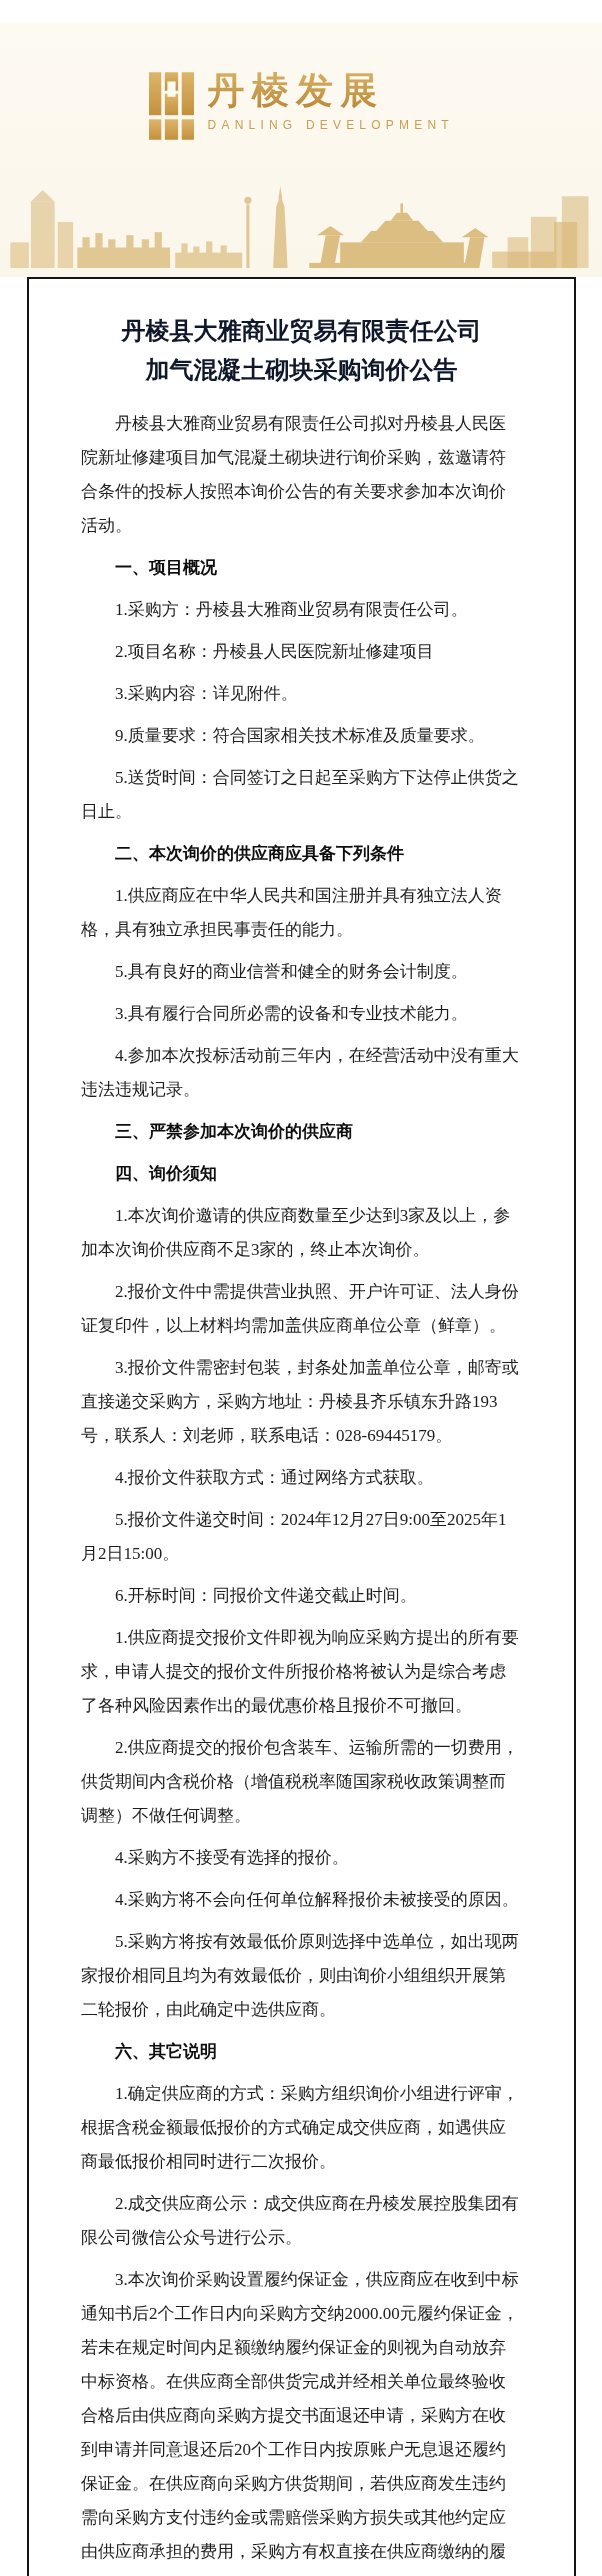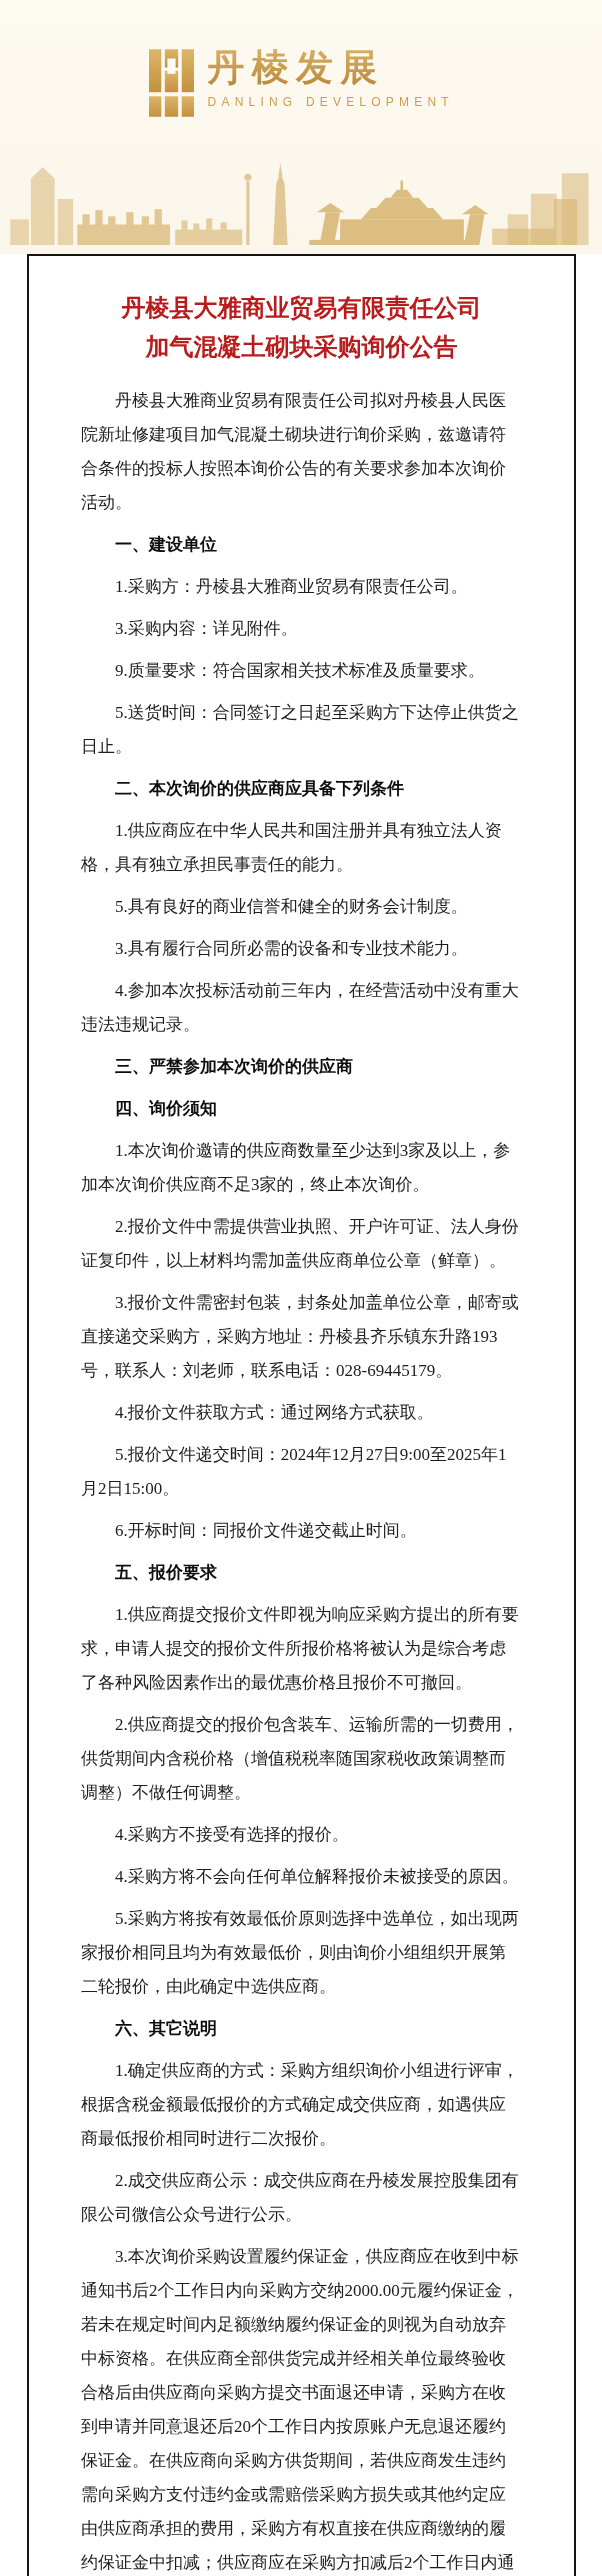--- a/index.html
+++ b/index.html
@@ -1,38 +1,38 @@
 <!DOCTYPE html>
 <html style="font-size:8.2px"><head>
 <meta charset="utf-8">
 <style>
   html,body{margin:0;padding:0;background:#ffffff;}
   body{width:603px;font-family:"Liberation Serif","DejaVu Serif",serif;color:#1d1d1d;
        -webkit-font-smoothing:antialiased;}
 
   
   .brand-header{position:relative;height:254px;background:linear-gradient(#fdfaf2,#fbf6ea);
-                overflow:hidden;}
+                overflow:hidden;margin-top:23px;}
   .brand-center{position:absolute;top:49px;left:0;width:100%;text-align:center;}
   .brand-row{display:inline-flex;align-items:flex-start;gap:13.4px;}
   .brand-mark{width:45px;height:68px;}
   .brand-words{text-align:left;}
   .brand-title{font-family:"Liberation Serif",serif;font-weight:bold;font-size:37px;
                letter-spacing:7.2px;line-height:1.05;
                background:linear-gradient(180deg,#d7af62,#b9883a);
                -webkit-background-clip:text;background-clip:text;color:transparent;}
   .brand-sub{margin-top:7.2px;font-family:"Liberation Sans",sans-serif;font-size:12px;
              letter-spacing:5.2px;color:#c9a050;}
   .skyline{position:absolute;left:0;bottom:9.3px;width:100%;height:82px;}
 
   
   .doc-box{margin:0 27px;background:#ffffff;border:2.6px solid #141414;
            padding:30px 44px 20.6px;}
   .doc-title{font-family:"Liberation Sans",sans-serif;font-weight:bold;font-size:24px;
-             line-height:1.62;text-align:center;color:#b91c1c;margin:3.1px 0 17.5px;}
+             line-height:1.62;text-align:center;color:#0f172a;margin:3.1px 0 17.5px;}
   .doc-body p{margin:8px;font-size:17px;line-height:2.0;text-indent:2em;word-break:break-all;}
   .doc-body p.h{font-family:"Liberation Sans",sans-serif;font-weight:bold;color:#0e0e0e;}
 </style>
 </head>
 <body>
 
 <div class="brand-header">
   <div class="brand-center">
     <div class="brand-row">
 
@@ -110,39 +110,39 @@
 
 <div class="doc-box">
 
   <div class="doc-title">
     <span>丹棱县大雅商业贸易有限责任公司</span><br>
     <span>加气混凝土砌块采购询价公告</span>
   </div>
 
   <div class="doc-body">
       <p class="p">丹棱县大雅商业贸易有限责任公司拟对丹棱县人民医院新址修建项目加气混凝土砌块进行询价采购，兹邀请符合条件的投标人按照本询价公告的有关要求参加本次询价活动。</p>
-      <p class="h">一、建设单位</p>
+      <p class="h">一、项目概况</p>
       <p class="p">1.采购方：丹棱县大雅商业贸易有限责任公司。</p>
+      <p class="p">2.项目名称：丹棱县人民医院新址修建项目</p>
       <p class="p">3.采购内容：详见附件。</p>
       <p class="p">9.质量要求：符合国家相关技术标准及质量要求。</p>
       <p class="p">5.送货时间：合同签订之日起至采购方下达停止供货之日止。</p>
       <p class="h">二、本次询价的供应商应具备下列条件</p>
       <p class="p">1.供应商应在中华人民共和国注册并具有独立法人资格，具有独立承担民事责任的能力。</p>
       <p class="p">5.具有良好的商业信誉和健全的财务会计制度。</p>
       <p class="p">3.具有履行合同所必需的设备和专业技术能力。</p>
       <p class="p">4.参加本次投标活动前三年内，在经营活动中没有重大违法违规记录。</p>
       <p class="h">三、严禁参加本次询价的供应商</p>
       <p class="h">四、询价须知</p>
       <p class="p">1.本次询价邀请的供应商数量至少达到3家及以上，参加本次询价供应商不足3家的，终止本次询价。</p>
       <p class="p">2.报价文件中需提供营业执照、开户许可证、法人身份证复印件，以上材料均需加盖供应商单位公章（鲜章）。</p>
       <p class="p">3.报价文件需密封包装，封条处加盖单位公章，邮寄或直接递交采购方，采购方地址：丹棱县齐乐镇东升路193号，联系人：刘老师，联系电话：028-69445179。</p>
       <p class="p">4.报价文件获取方式：通过网络方式获取。</p>
       <p class="p">5.报价文件递交时间：2024年12月27日9:00至2025年1月2日15:00。</p>
       <p class="p">6.开标时间：同报价文件递交截止时间。</p>
-      <p class="h">五、报价要求</p>
       <p class="p">1.供应商提交报价文件即视为响应采购方提出的所有要求，申请人提交的报价文件所报价格将被认为是综合考虑了各种风险因素作出的最优惠价格且报价不可撤回。</p>
       <p class="p">2.供应商提交的报价包含装车、运输所需的一切费用，供货期间内含税价格（增值税税率随国家税收政策调整而调整）不做任何调整。</p>
       <p class="p">4.采购方不接受有选择的报价。</p>
       <p class="p">4.采购方将不会向任何单位解释报价未被接受的原因。</p>
       <p class="p">5.采购方将按有效最低价原则选择中选单位，如出现两家报价相同且均为有效最低价，则由询价小组组织开展第二轮报价，由此确定中选供应商。</p>
       <p class="h">六、其它说明</p>
       <p class="p">1.确定供应商的方式：采购方组织询价小组进行评审，根据含税金额最低报价的方式确定成交供应商，如遇供应商最低报价相同时进行二次报价。</p>
       <p class="p">2.成交供应商公示：成交供应商在丹棱发展控股集团有限公司微信公众号进行公示。</p>
       <p class="p">3.本次询价采购设置履约保证金，供应商应在收到中标通知书后2个工作日内向采购方交纳2000.00元履约保证金，若未在规定时间内足额缴纳履约保证金的则视为自动放弃中标资格。在供应商全部供货完成并经相关单位最终验收合格后由供应商向采购方提交书面退还申请，采购方在收到申请并同意退还后20个工作日内按原账户无息退还履约保证金。在供应商向采购方供货期间，若供应商发生违约需向采购方支付违约金或需赔偿采购方损失或其他约定应由供应商承担的费用，采购方有权直接在供应商缴纳的履约保证金中扣减；供应商应在采购方扣减后2个工作日内通过银行转账方式向采购方补足履约保证金（2000.00元），逾期未补足的，采购方有权直接从应支付给供应商的任意一次货款中予以扣减用于补足履约保证金（2000.00元）。</p>
       <p class="p">4.质量要求：符合国家相关技术标准及质量要求，并满足采购方、建设单位、监理 等相关单位的要求。供应商供应期间应积极响应采购方要求，对采购方、建设单位、监理单位和相关政府部门提出的各项保证产品质量的相关要求应无条件配合。</p>

